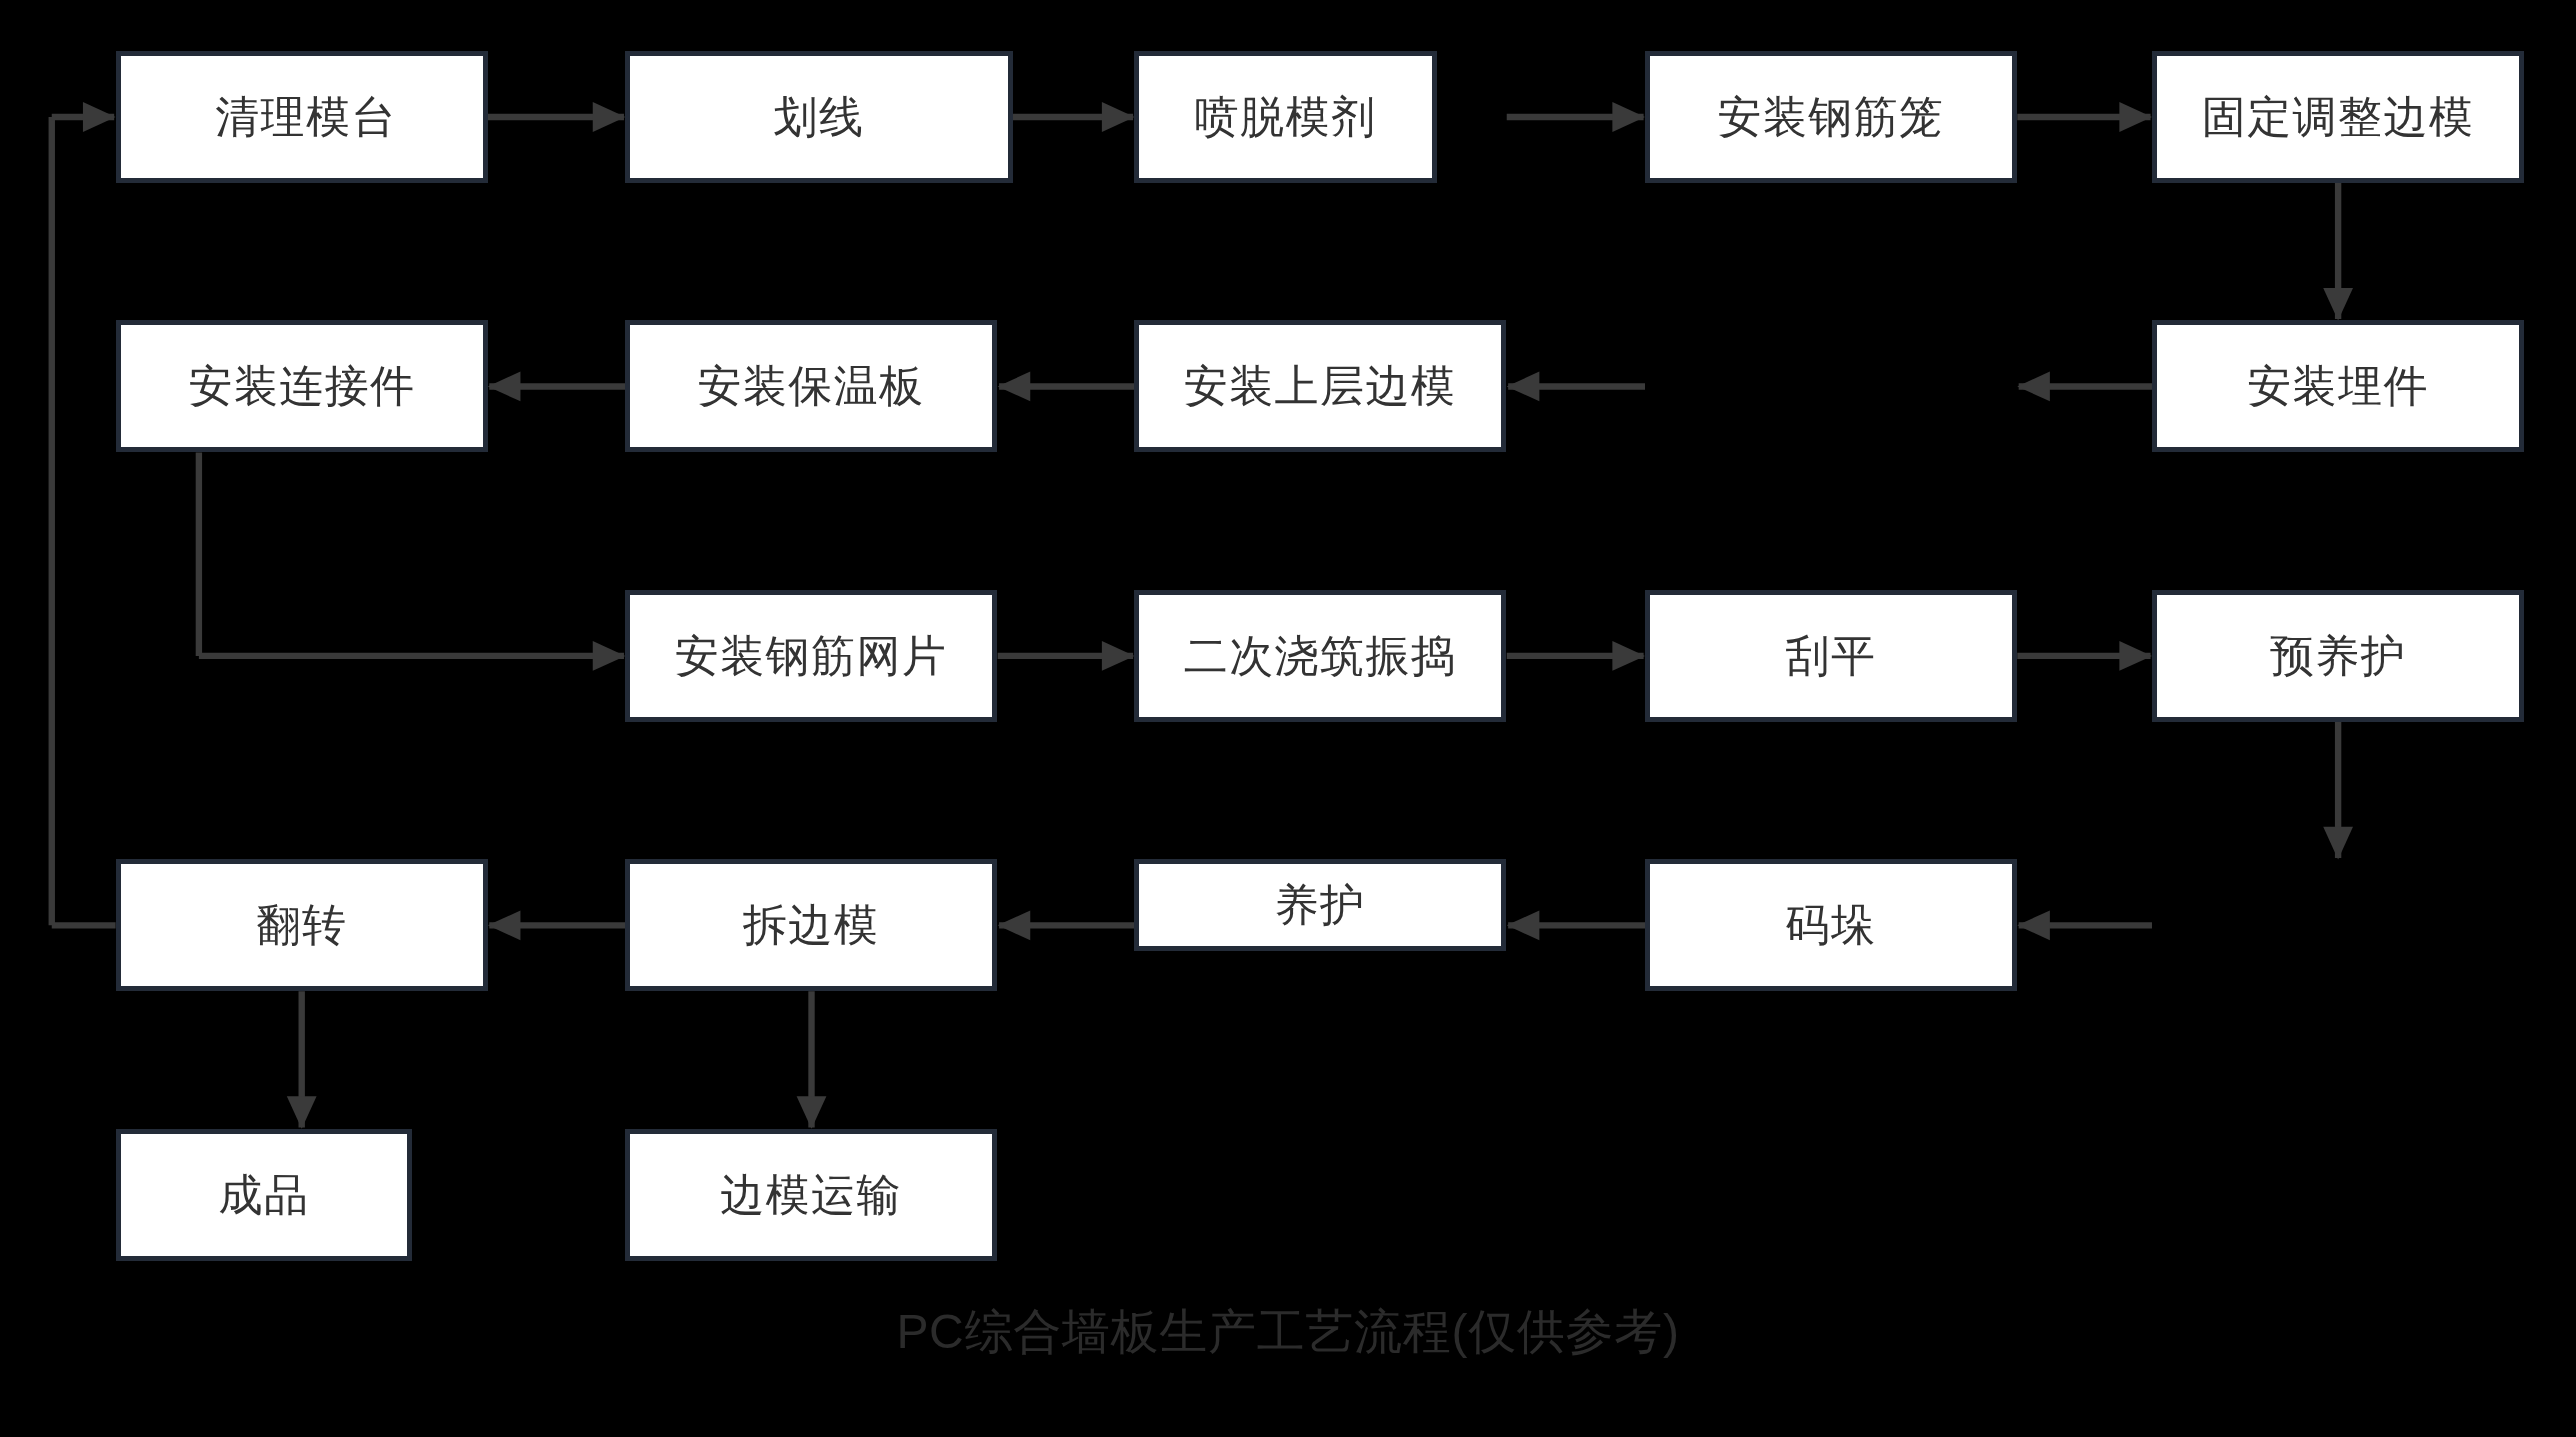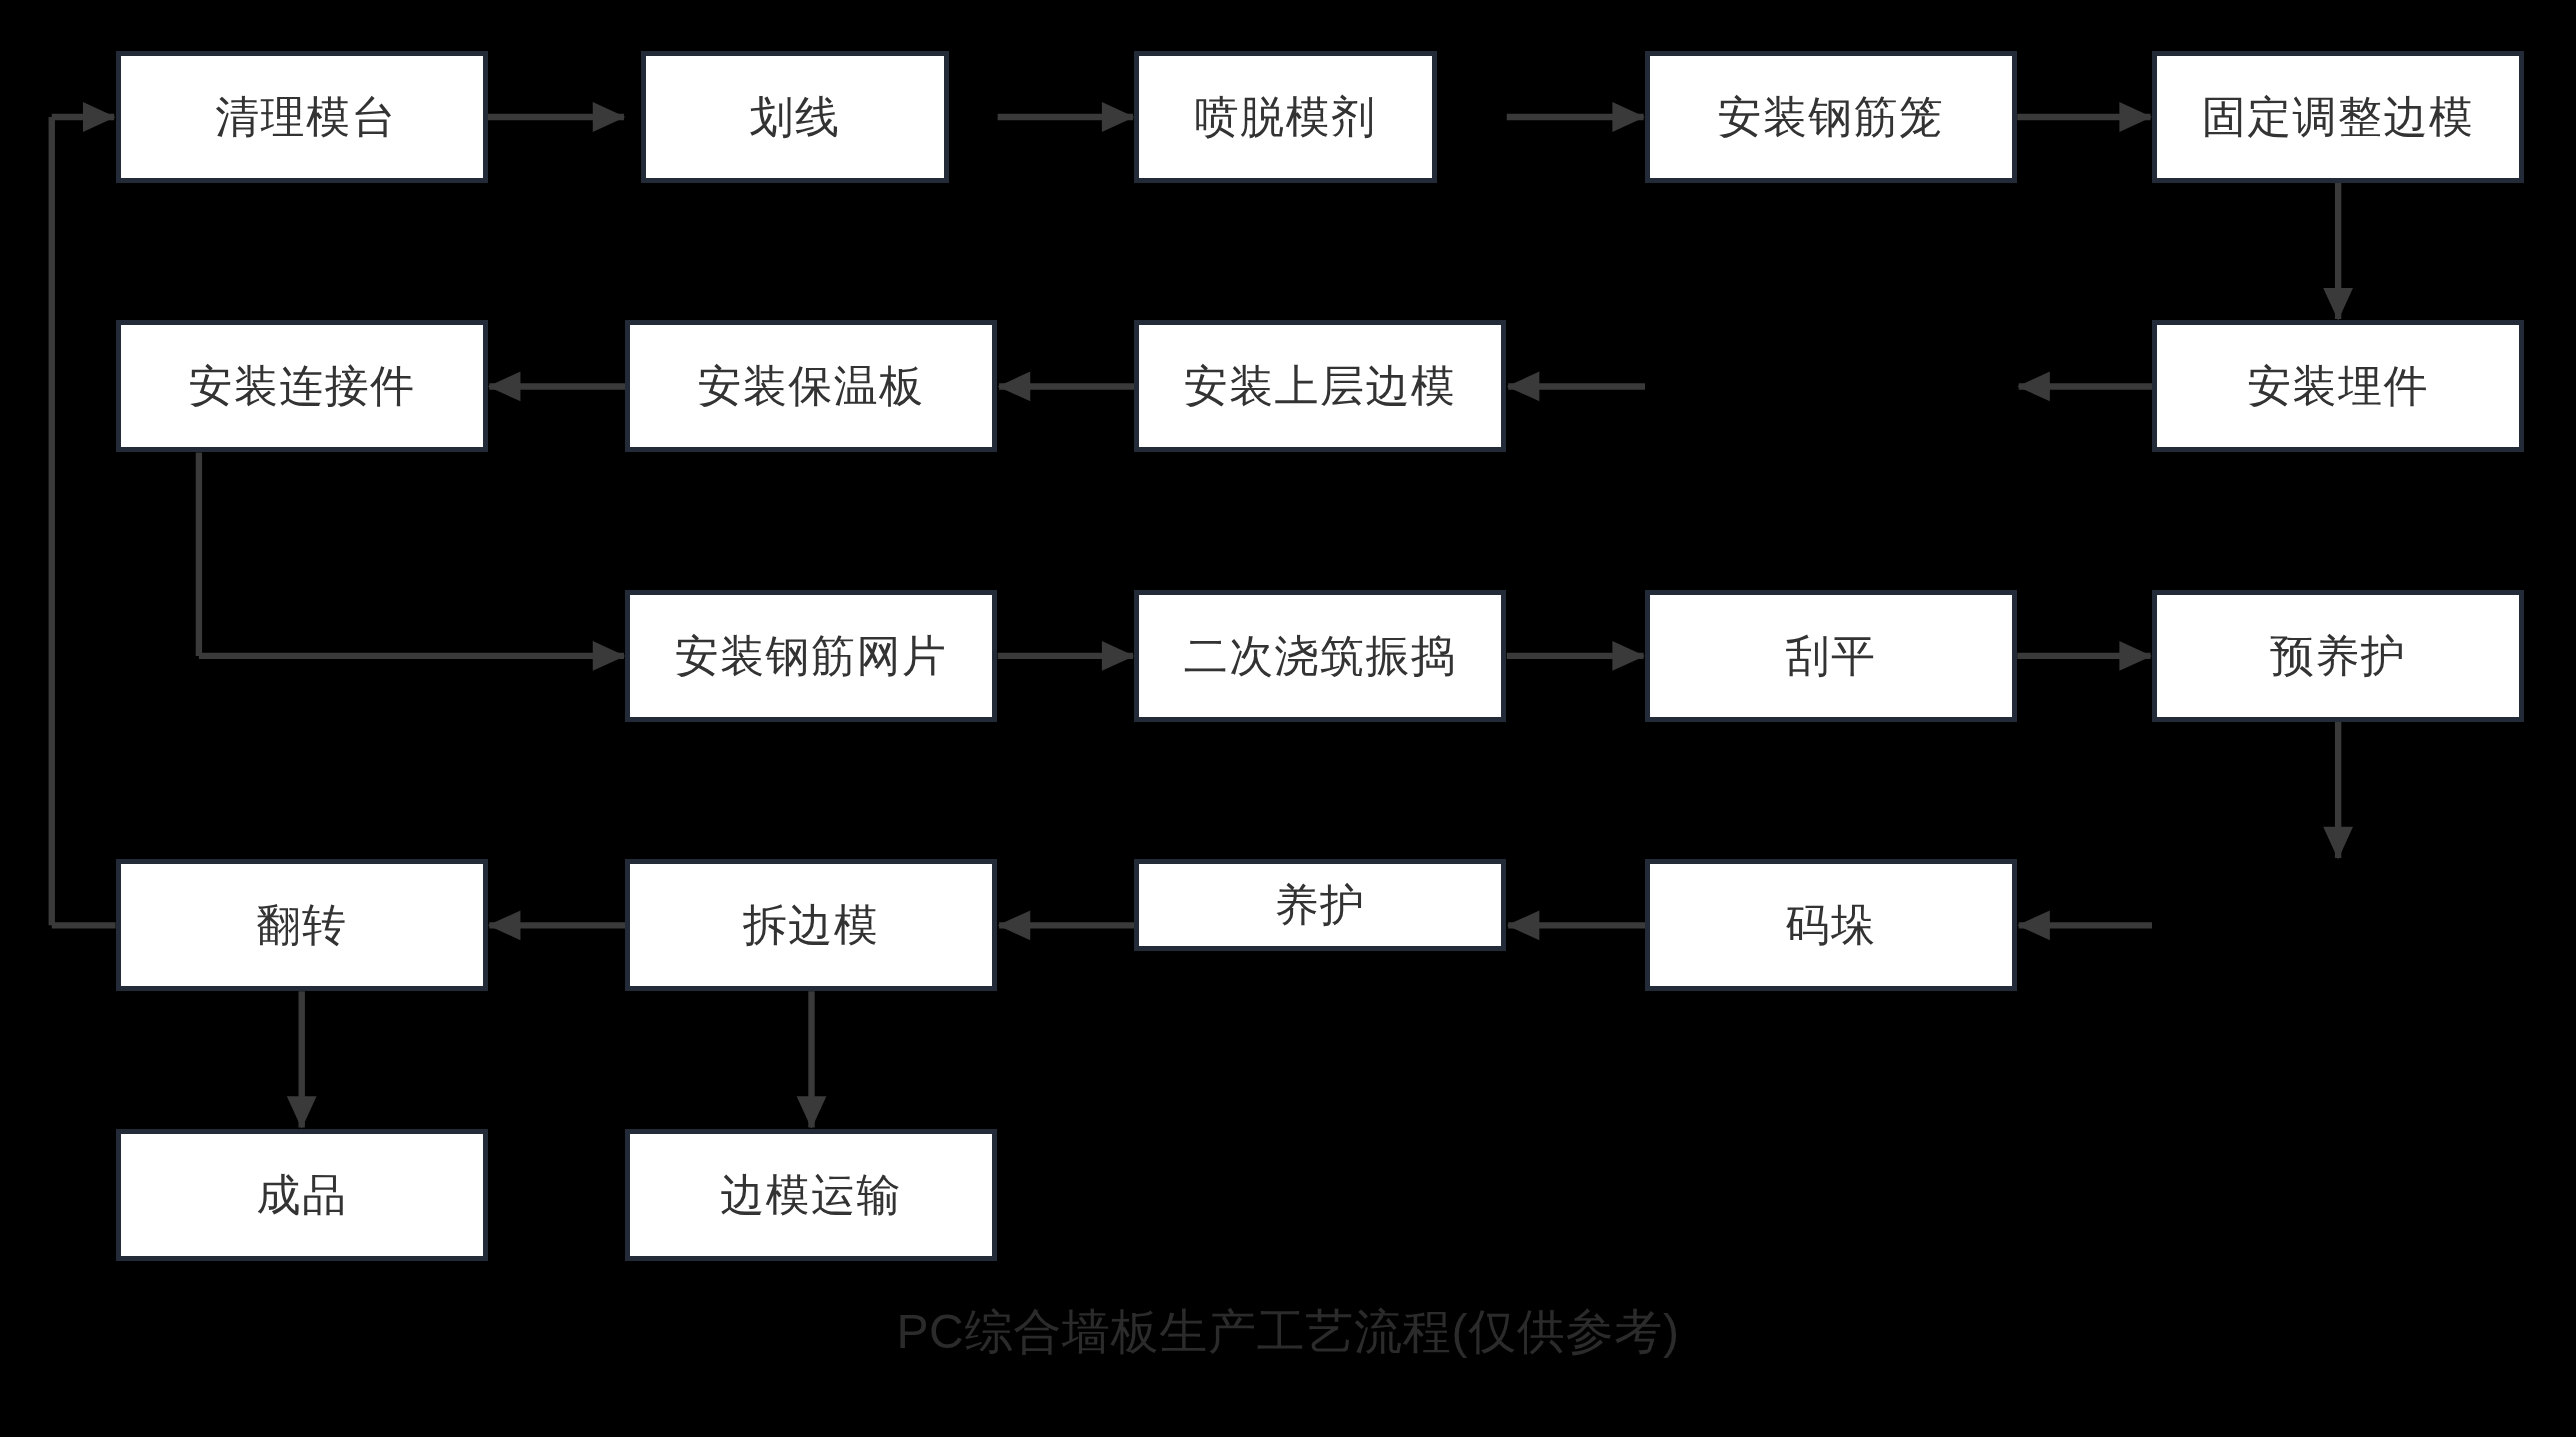--- a/index.html
+++ b/index.html
@@ -108,21 +108,21 @@
       <polygon points="1144.5,1592 1123.5,1546 1165.5,1546" fill="#3a3a3a"></polygon>
       <line x1="163" y1="1305" x2="73" y2="1305" stroke="#3a3a3a" stroke-width="9" stroke-linecap="butt"></line>
       <line x1="73" y1="1305" x2="73" y2="165" stroke="#3a3a3a" stroke-width="9" stroke-linecap="butt"></line>
       <line x1="73" y1="165" x2="161" y2="165" stroke="#3a3a3a" stroke-width="9" stroke-linecap="butt"></line>
       <polygon points="163,165 117,144 117,186" fill="#3a3a3a"></polygon>
     </svg>
 
   <div class="node" style="left:116px;top:51px;width:372px;height:132px;padding-left:8px;">
     <span class="node-label">清理模台</span>
   </div>
-  <div class="node" style="left:625px;top:51px;width:308px;height:132px;margin-left:16px;">
+  <div class="node" style="left:625px;top:51px;width:388px;height:132px;">
     <span class="node-label">划线</span>
   </div>
   <div class="node" style="left:1134px;top:51px;width:303px;height:132px;">
     <span class="node-label">喷脱模剂</span>
   </div>
   <div class="node" style="left:1645px;top:51px;width:372px;height:132px;">
     <span class="node-label">安装钢筋笼</span>
   </div>
   <div class="node" style="left:2152px;top:51px;width:372px;height:132px;">
     <span class="node-label">固定调整边模</span>
@@ -160,21 +160,21 @@
   <div class="node" style="left:1134px;top:859px;width:372px;height:92px;">
     <span class="node-label">养护</span>
   </div>
   <div class="node" style="left:625px;top:859px;width:372px;height:132px;">
     <span class="node-label">拆边模</span>
   </div>
   <div class="node" style="left:116px;top:859px;width:372px;height:132px;">
     <span class="node-label">翻转</span>
   </div>
 
-  <div class="node" style="left:116px;top:1129px;width:372px;height:132px;">
+  <div class="node" style="left:116px;top:1129px;width:296px;height:132px;">
     <span class="node-label">成品</span>
   </div>
   <div class="node" style="left:625px;top:1129px;width:372px;height:132px;">
     <span class="node-label">边模运输</span>
   </div>
 
   <div id="caption">PC综合墙板生产工艺流程(仅供参考)</div>
 </div>
 
 

